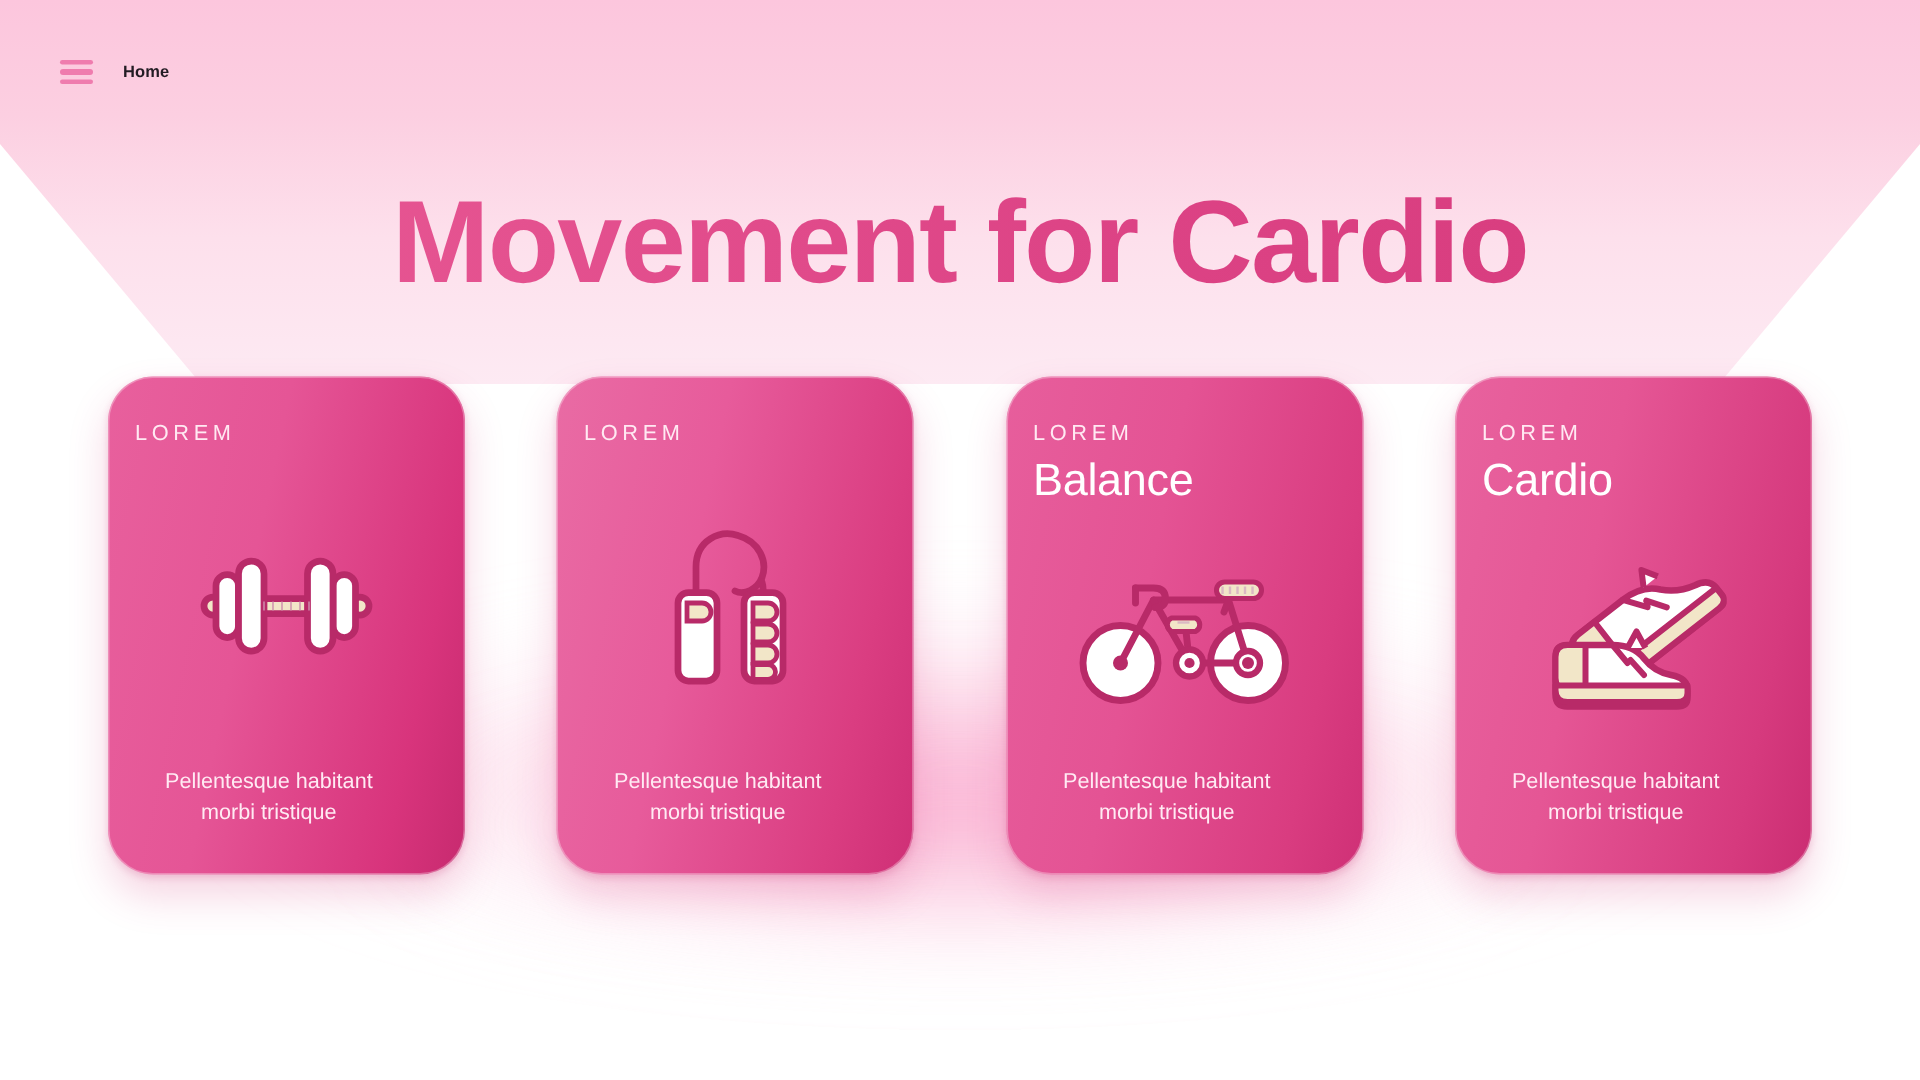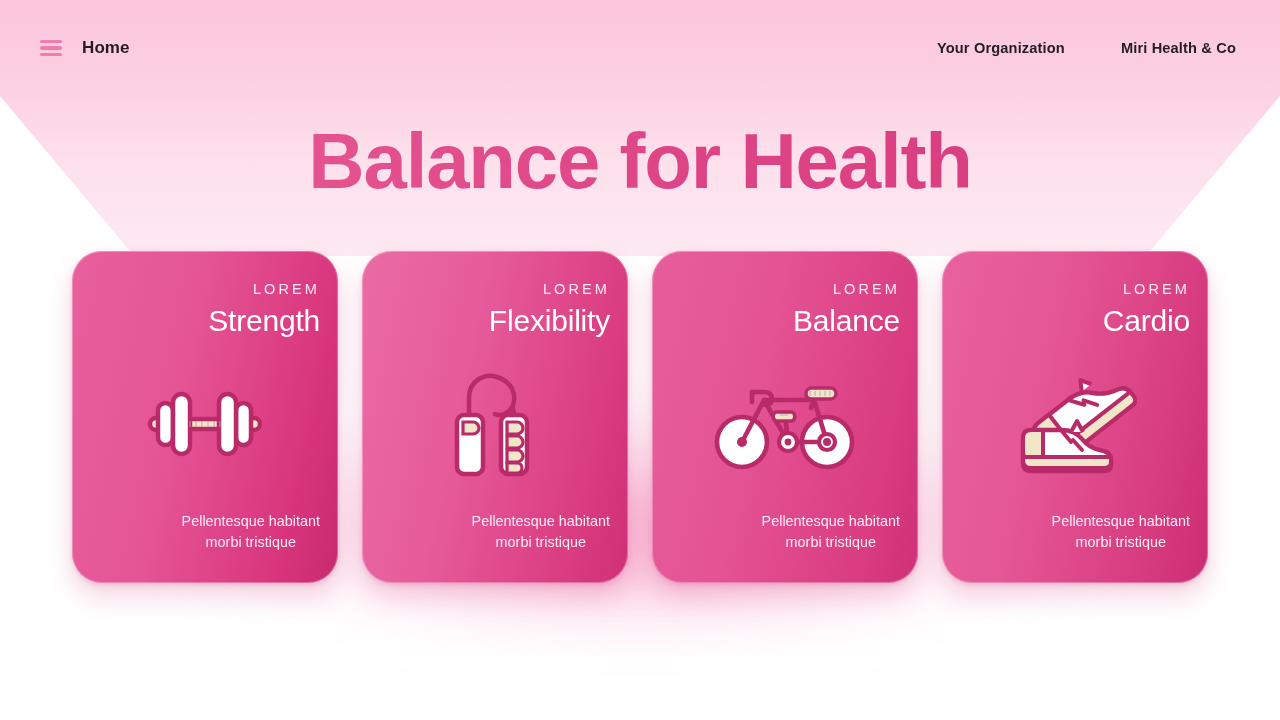--- a/index.html
+++ b/index.html
@@ -46,21 +46,21 @@
   .hamburger {
     width:22px; height:17px;
     display:flex; flex-direction:column; justify-content:space-between;
     cursor:pointer;
   }
   .hamburger span {
     display:block; width:22px; height:3.4px; border-radius:2px;
     background:#ef7cae;
   }
   .nav-home {
-    font-size:17px; font-weight:700; color:#231c24; letter-spacing:.1px;
+    font-size:11px; font-weight:700; color:#231c24; letter-spacing:.1px;
   }
   .header-right {
     margin-left:auto; margin-right:44px;
     display:flex; align-items:center; gap:56px;
   }
   .header-right span {
     font-size:14.6px; font-weight:600; color:#241d26; letter-spacing:.15px;
   }
 
   
@@ -79,24 +79,24 @@
 
   
   .cards {
     position:absolute; z-index:6;
     left:72px; top:251px;
     width:1136px; height:332px;
     display:flex; justify-content:space-between;
   }
   .card {
     position:relative;
-    width:266px; height:332px;
+    width:238px; height:332px;
     border-radius:30px;
     padding:26px 18px 24px;
-    display:flex; flex-direction:column; align-items:flex-end;
+    display:flex; flex-direction:column; align-items:flex-start;
     overflow:hidden;
     box-shadow:0 14px 26px rgba(216,64,126,.22), 0 2px 5px rgba(190,40,105,.18);
   }
   .card::after{
     content:""; position:absolute; inset:0; border-radius:30px;
     border:1.3px solid rgba(255,255,255,.30);
     pointer-events:none;
   }
   .card.c1 { background:linear-gradient(102deg,#e8609d 0%,#e55596 40%,#d8347c 82%,#c72a6f 100%); }
   .card.c2 { background:linear-gradient(102deg,#e96ba4 0%,#e75b9b 38%,#da3d81 80%,#cf2f76 100%); }
@@ -135,33 +135,28 @@
 
 <div class="header">
   <div class="header-left">
     <div class="hamburger">
       <span></span>
       <span></span>
       <span></span>
     </div>
     <div class="nav-home">Home</div>
   </div>
-  <div class="header-right">
-    <span>Your Organization</span>
-    <span>Miri Health &amp; Co</span>
-  </div>
 </div>
 
-<div class="title">Balance for Health</div>
+<div class="title">Movement for Cardio</div>
 
 <div class="cards">
 
   <div class="card c1">
     <div class="card-kicker">LOREM</div>
-    <div class="card-title">Strength</div>
     <div class="card-icon">
       <svg width="134" height="100" viewBox="0 0 134 100">
         <g stroke="#b82a68" stroke-width="4.5" fill="#ffffff" stroke-linejoin="round">
           <rect x="12" y="44" width="12" height="12" rx="6" fill="#f2e6c8"></rect>
           <rect x="110" y="44" width="12" height="12" rx="6" fill="#f2e6c8"></rect>
           <rect x="48" y="45" width="38" height="10" rx="3" fill="#f2e6c8"></rect>
           <rect x="20" y="29" width="15" height="42" rx="7.5"></rect>
           <rect x="98" y="29" width="15" height="42" rx="7.5"></rect>
           <rect x="35" y="20" width="17" height="60" rx="8.5"></rect>
           <rect x="81" y="20" width="17" height="60" rx="8.5"></rect>
@@ -177,21 +172,20 @@
       </svg>
     </div>
     <div class="card-desc">
       <div>Pellentesque habitant</div>
       <div>morbi tristique</div>
     </div>
   </div>
 
   <div class="card c2">
     <div class="card-kicker">LOREM</div>
-    <div class="card-title">Flexibility</div>
     <div class="card-icon">
       <svg width="104" height="112" viewBox="0 0 104 112">
         <g fill="none" stroke="#b82a68" stroke-width="4.5" stroke-linecap="round" stroke-linejoin="round">
           <path d="M26 48 V30 C26 12 42 5 54 9 C68 13 74 26 70 37 C67 45 58 49 52 46"></path>
           <path d="M70 40 C72 46 70 50 70 54"></path>
         </g>
         <g stroke="#b82a68" stroke-width="4.5" stroke-linejoin="round">
           <rect x="14" y="47" width="26" height="59" rx="7" fill="#ffffff"></rect>
           <rect x="58" y="47" width="26" height="59" rx="7" fill="#ffffff"></rect>
         </g>

